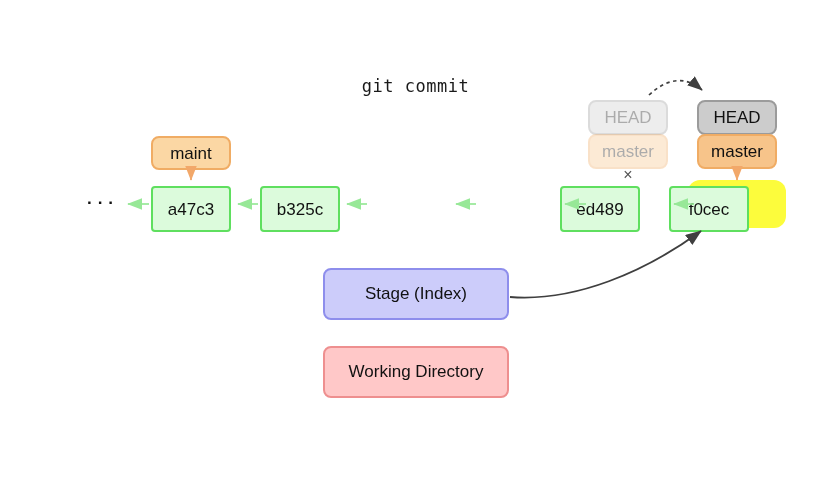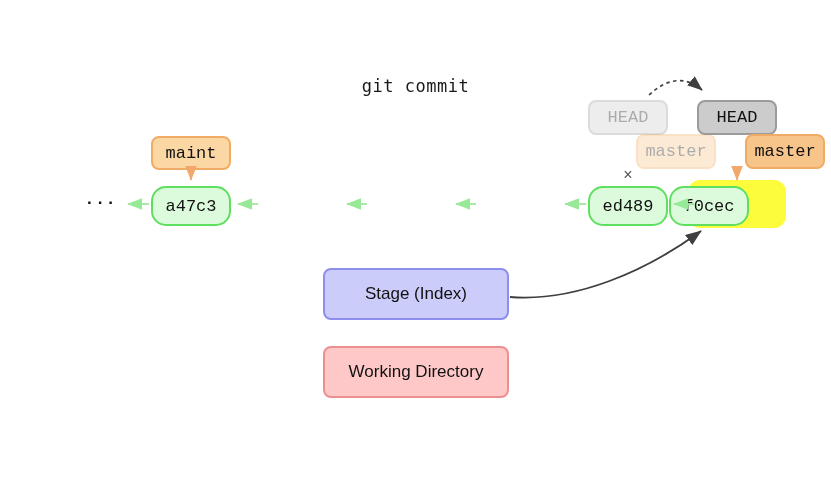--- a/index.html
+++ b/index.html
@@ -14,44 +14,43 @@
   .abs{position:absolute;box-sizing:border-box;}
   #title{
     left:0;top:36px;width:831px;height:22px;
     text-align:center;
     font-family:"DejaVu Sans Mono", monospace;
     font-size:17px;letter-spacing:.5px;
     color:#1a1a1a;z-index:2;margin-top:40px;
   }
   .node{
     display:flex;align-items:center;justify-content:center;
-    font-size:17px;line-height:1;z-index:2;font-family:Liberation Mono, monospace;
+    font-size:17px;line-height:1;z-index:2;
   }
   .commit{
-    width:80px;height:40px;top:186px;
+    width:80px;height:46px;top:186px;
     background:var(--commit-fill,#dcfbdc);
     border:2.5px solid var(--commit-border,#5fdf5f);
-    border-radius:15px;
+    border-radius:4px;
   }
   .reftag{
     width:80px;height:34px;
     border-radius:8px;
   }
   .maint{
     background:var(--ref-fill,#fbd7a4);
     border:2.5px solid var(--ref-border,#f0ac64);
   }
   .headtag{
     background:var(--head-fill,#cccccc);
     border:2.5px solid var(--head-border,#9b9b9b);
   }
   .mastertag{
     background:var(--master-fill,#f7c48a);
     border:2.5px solid var(--ref-border,#f0ac64);
-    margin-left:48px;
   }
   .faded{opacity:.35;}
   #glow{
     left:688px;top:180px;width:98px;height:48px;
     background:var(--highlight,#fcfc3c);
     border-radius:12px;z-index:1;
   }
   #ellipsis{
     left:80px;top:192px;width:46px;height:22px;
     display:flex;align-items:center;justify-content:center;
@@ -119,21 +118,22 @@
     <line x1="191" y1="171" x2="191" y2="180" class="ar-orange" marker-end="url(#mo)"></line>
     <line x1="737" y1="170" x2="737" y2="180" class="ar-orange" marker-end="url(#mo)"></line>
 
     <path d="M 649 95 Q 677 69 702 90" class="ar-dashed" marker-end="url(#md)"></path>
     <path d="M 510 297 C 575 302 645 272 701 231" class="ar-dark" marker-end="url(#md)"></path>
   </svg>
 
   <div id="ellipsis" class="abs">···</div>
 
   <div class="abs node commit" style="left:151px">a47c3</div>
-  <div class="abs node commit" style="left:588px">ed489</div>
+  <div class="abs node commit" style="left:260px">b325c</div>
+  <div class="abs node commit" style="left:560px">ed489</div>
   <div class="abs node commit" style="left:669px">f0cec</div>
 
   <div class="abs node reftag maint" style="left:151px;top:136px">maint</div>
 
   <div class="abs node reftag headtag faded" style="left:588px;top:100px;height:35px">HEAD</div>
   <div class="abs node reftag mastertag faded" style="left:588px;top:134px;height:35px">master</div>
 
   <div id="xmark" class="abs">×</div>
 
   <div class="abs node reftag headtag" style="left:697px;top:100px;height:35px">HEAD</div>

